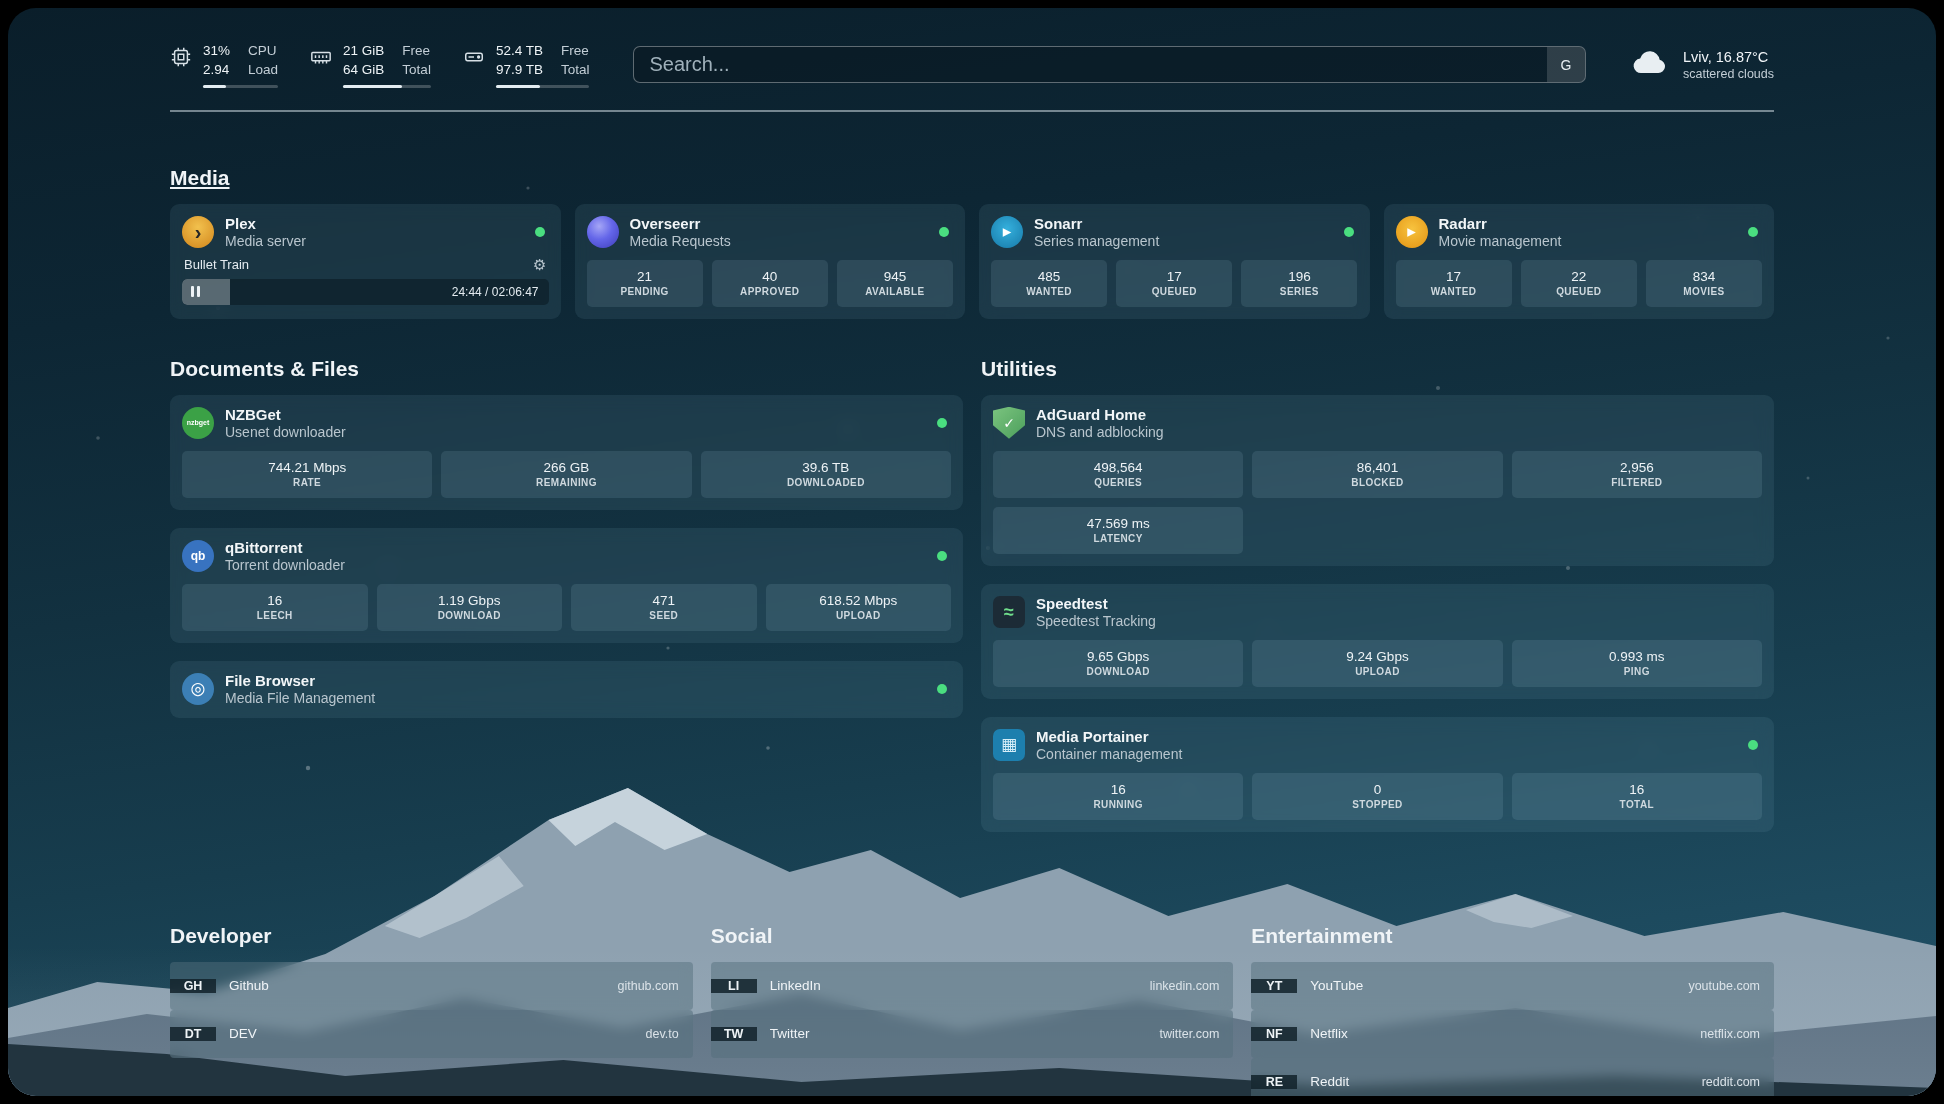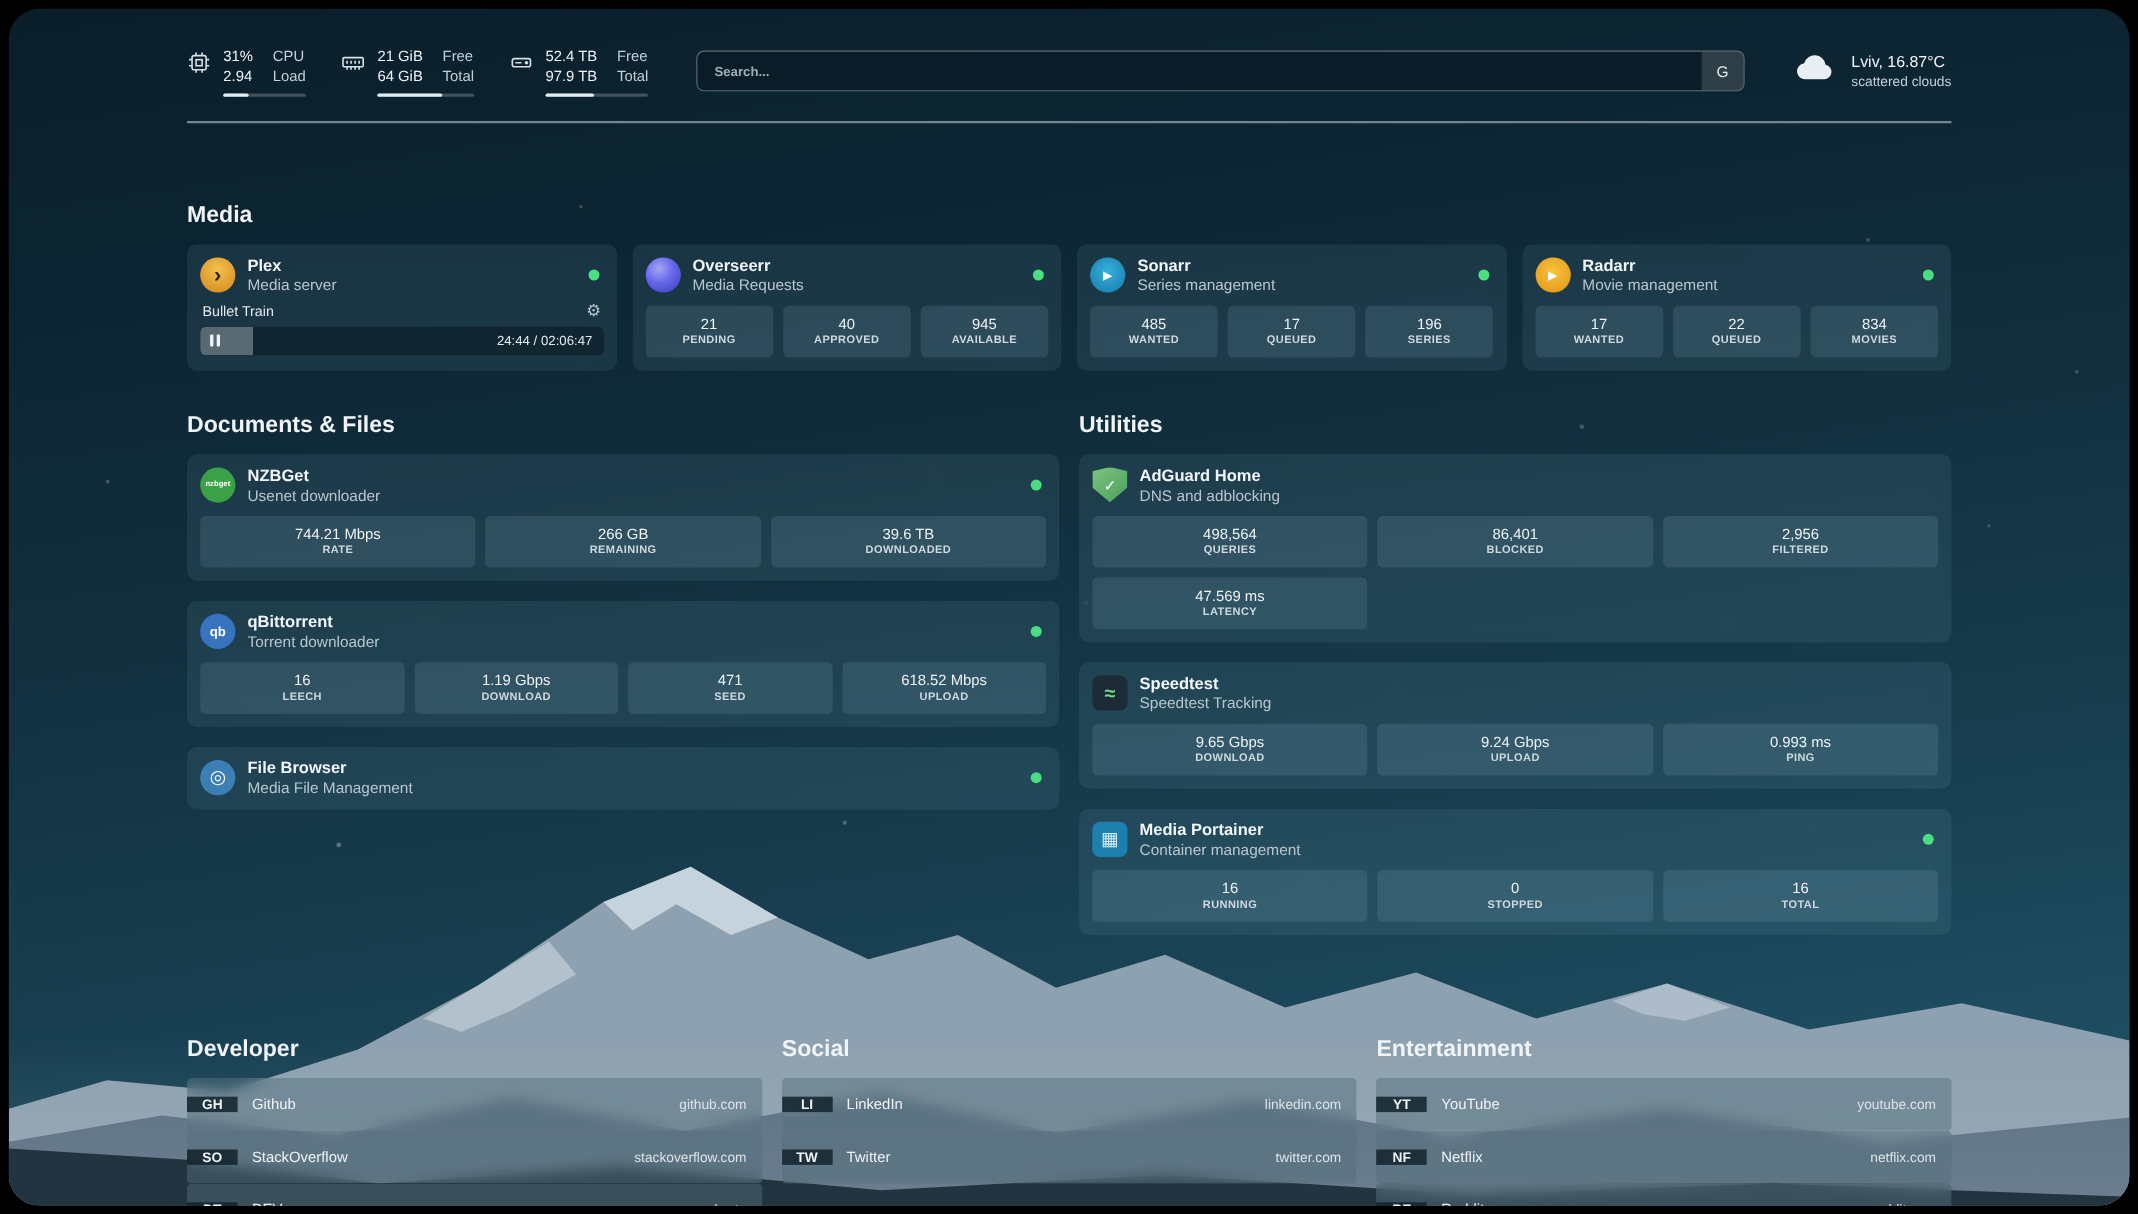--- a/index.html
+++ b/index.html
@@ -25,40 +25,39 @@
   .res-grid{display:grid;grid-template-columns:auto auto;column-gap:18px;row-gap:1px;
     font-size:13.5px;color:#eef3f6;line-height:1.32;}
   .res-label{color:#c3ced6;}
   .res-bar{grid-column:1/3;height:3px;background:rgba(255,255,255,.22);border-radius:2px;margin-top:5px;}
   .res-fill{height:100%;background:#e3ecf1;border-radius:2px;}
 
   .search{flex:1;position:relative;height:37px;}
   .search input{
     width:100%;height:100%;box-sizing:border-box;
     background:rgba(8,22,30,.45);border:1px solid rgba(255,255,255,.35);
-    border-radius:7px;color:#eef3f6;font-size:12px;padding:0 54px 0 15px;outline:none;
+    border-radius:7px;color:#eef3f6;font-size:20px;padding:0 54px 0 15px;outline:none;
     font-family:inherit;
-    font-weight:bold;
   }
   .search input::placeholder{color:#9fb0ba;}
   .search-btn{
     position:absolute;right:1px;top:1px;bottom:1px;width:38px;
     background:rgba(255,255,255,.15);border:none;border-radius:0 6px 6px 0;
     color:#e8eef1;font-size:14px;font-family:inherit;cursor:pointer;
   }
 
   .weather{display:flex;align-items:center;gap:13px;}
   .weather-loc{font-size:14.5px;color:#f0f4f7;}
   .weather-cond{font-size:12.5px;color:#c3ced6;margin-top:2px;}
 
   .divider{margin-top:22px;border-bottom:2px solid rgba(222,233,239,.5);}
 
   
   .section-title{font-size:21px;font-weight:700;color:#f0f4f7;margin:0 0 14px;}
-  .media-title{margin-top:72px;}
+  .media-title{margin-top:54px;text-decoration:underline;}
   .media-grid{display:grid;grid-template-columns:repeat(4,1fr);gap:14px;}
   .columns{display:grid;grid-template-columns:1fr 1fr;gap:18px;margin-top:38px;align-items:start;}
   .col .card{margin-bottom:18px;}
 
   
   .card{
     background:rgba(148,196,216,.10);border-radius:9px;padding:11px 12px 12px;
     backdrop-filter:blur(8px);
   }
   .card-header{display:flex;align-items:center;gap:11px;}
@@ -483,25 +482,20 @@
 
     <div class="bookmarks" id="bookmarks">
         <div class="bm-group">
           <h2 class="section-title">Developer</h2>
           <div class="bm-row">
             <span class="bm-abbr">GH</span>
             <span class="bm-name">Github</span>
             <span class="bm-url">github.com</span>
           </div>
           <div class="bm-row">
-            <span class="bm-abbr">SO</span>
-            <span class="bm-name">StackOverflow</span>
-            <span class="bm-url">stackoverflow.com</span>
-          </div>
-          <div class="bm-row">
             <span class="bm-abbr">DT</span>
             <span class="bm-name">DEV</span>
             <span class="bm-url">dev.to</span>
           </div>
         </div>
         <div class="bm-group">
           <h2 class="section-title">Social</h2>
           <div class="bm-row">
             <span class="bm-abbr">LI</span>
             <span class="bm-name">LinkedIn</span>

